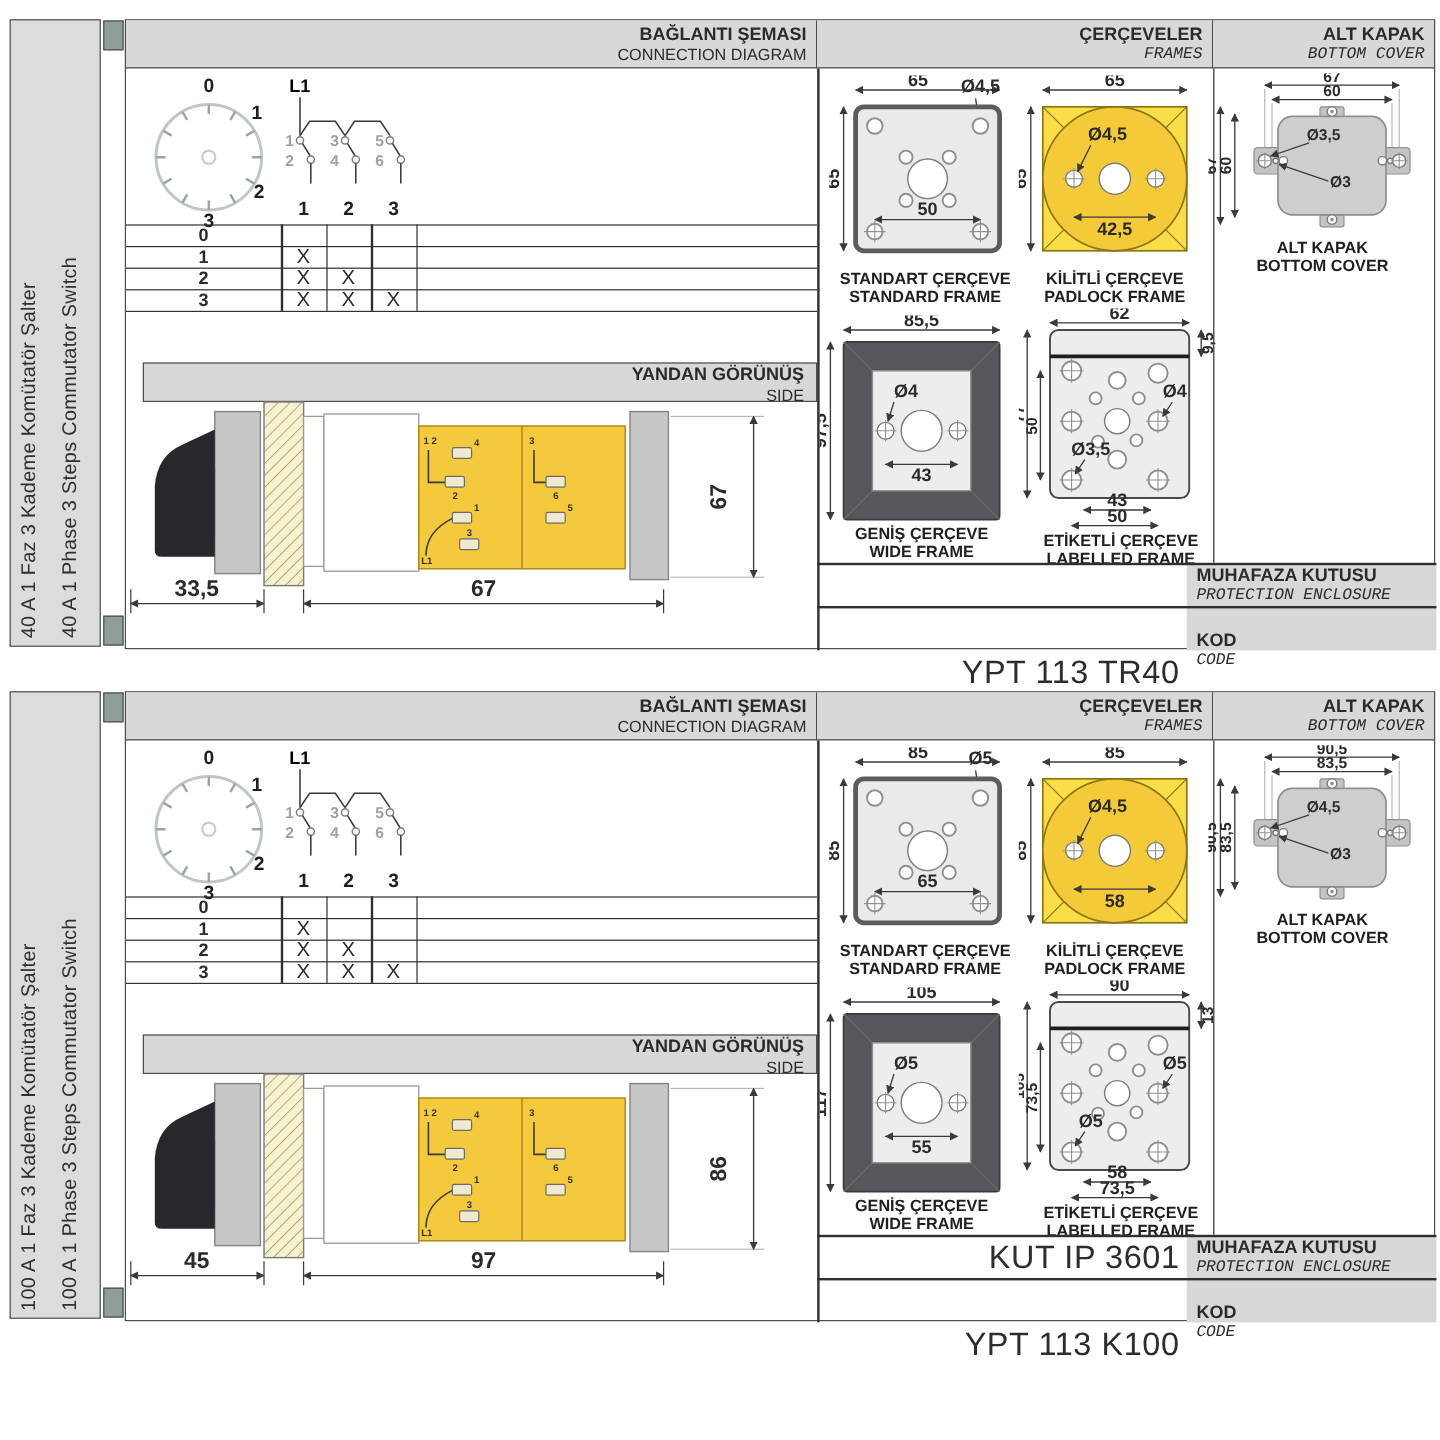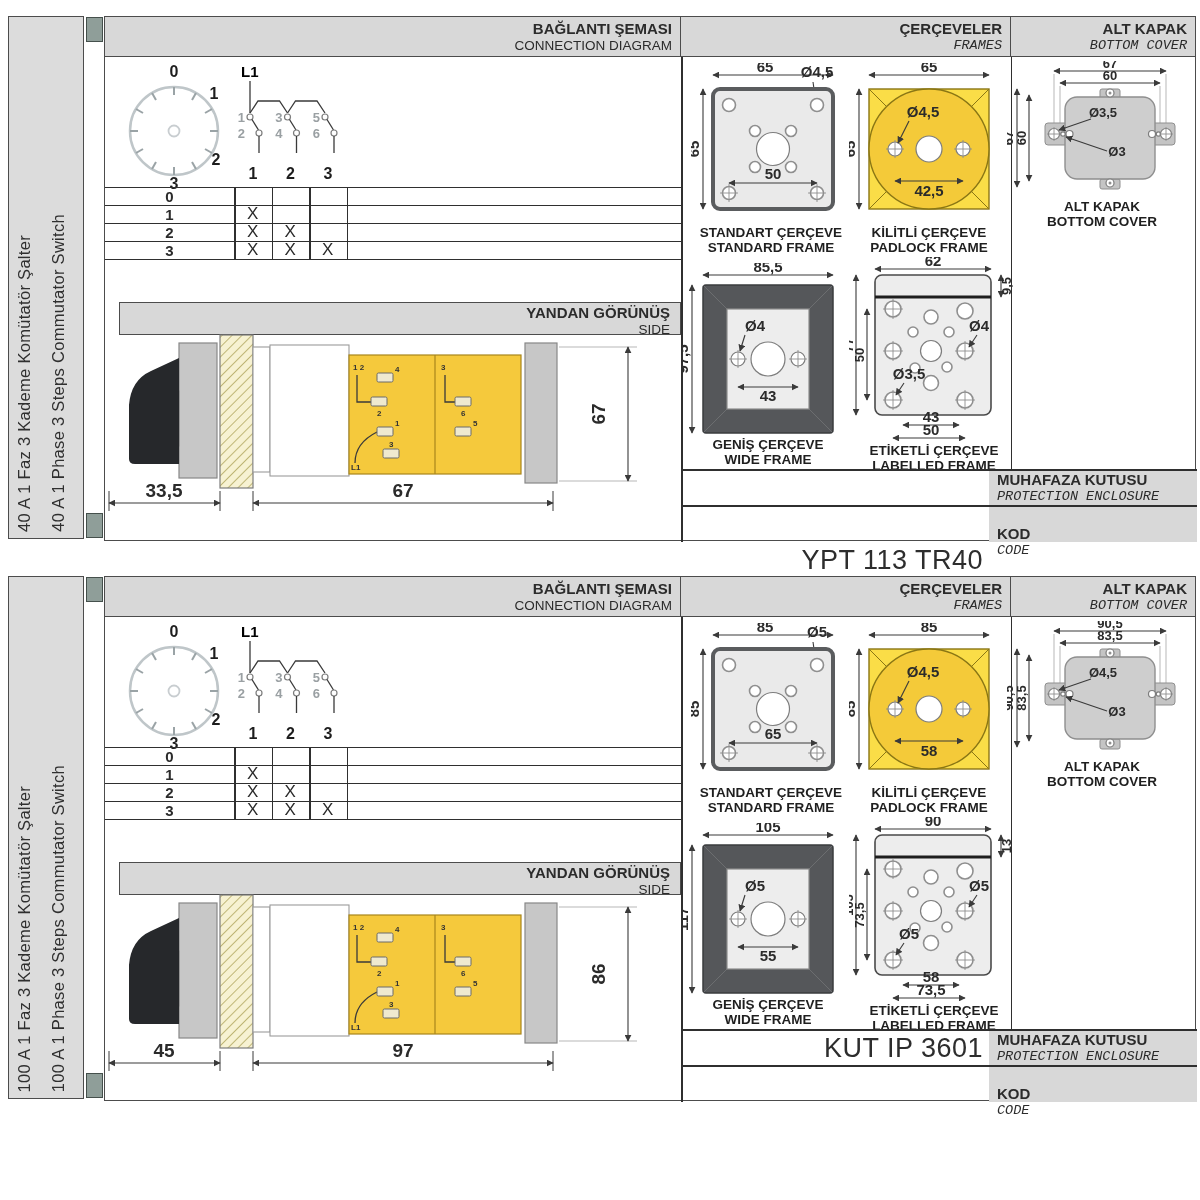--- a/index.html
+++ b/index.html
@@ -792,19 +792,20 @@
     <div class="vdiv1"></div>
     <div class="vdiv2"></div>
     <div class="encl-gray"></div>
     <div class="hline hl1"></div>
     <div class="hline hl2"></div>
     <div class="code-cell kut">KUT IP 3601</div>
     <div class="encl-label el1">
       <div class="h-tr">MUHAFAZA KUTUSU</div>
       <div class="h-en it">PROTECTION ENCLOSURE</div>
     </div>
+    <div class="code-cell ypt">YPT 113 K100</div>
     <div class="encl-label el2">
       <div class="h-tr">KOD</div>
       <div class="h-en it">CODE</div>
     </div>
 
   </div>
 </div>
 
 </body></html>

